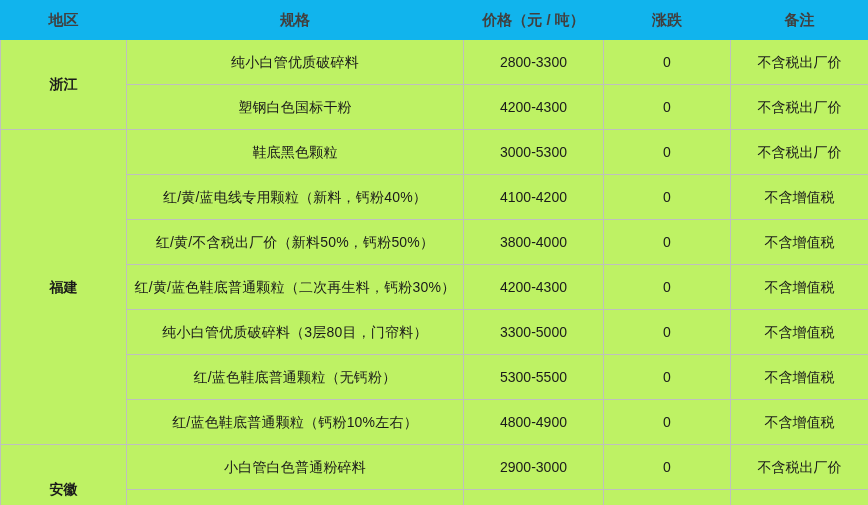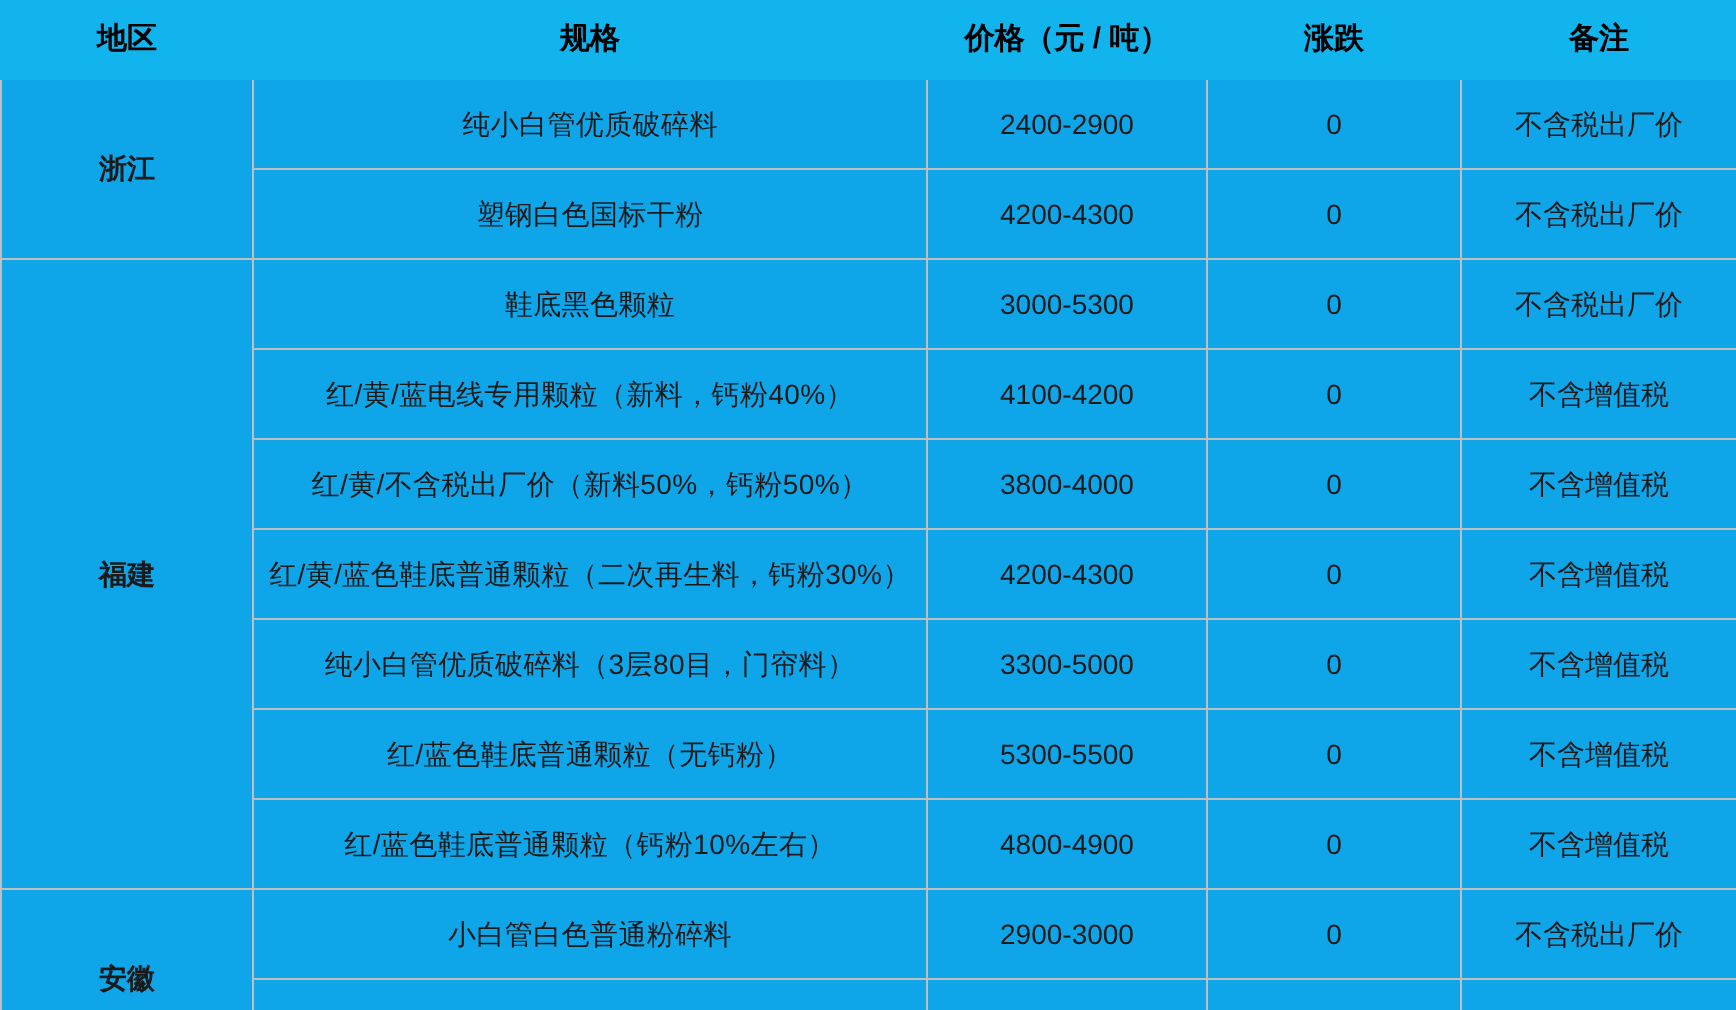--- a/index.html
+++ b/index.html
@@ -33,29 +33,29 @@
   table.price-table td {
     border: 1px solid #bfbfbf;
     text-align: center;
     vertical-align: middle;
     font-size: 14px;
     line-height: 1.3;
     padding: 0 4px;
   }
   table.price-table thead th {
     background: #11b4ed;
-    color: #000000;
+    color: #404040;
     font-weight: bold;
     height: 38px;
     font-size: 15px;
     border: 1px solid #11b4ed;
   }
   table.price-table tbody td {
     height: 44px;
-    background: #0ea5e9;
+    background: #bef264;
     color: #1a1a1a;
   }
   td.region-cell {
     font-weight: bold;
     font-size: 15px;
   }
   td.spec-cell {
     font-size: 14px;
     letter-spacing: 0.2px;
   }
@@ -83,21 +83,21 @@
         <th>规格</th>
         <th>价格（元 / 吨）</th>
         <th>涨跌</th>
         <th>备注</th>
       </tr>
     </thead>
     <tbody id="table-body">
         <tr>
           <td class="region-cell" rowspan="2">浙江</td>
           <td class="spec-cell">纯小白管优质破碎料</td>
-          <td class="price-cell">2400-2900</td>
+          <td class="price-cell">2800-3300</td>
           <td class="change-cell">0</td>
           <td class="note-cell">不含税出厂价</td>
         </tr>
         <tr>
           <td class="spec-cell">塑钢白色国标干粉</td>
           <td class="price-cell">4200-4300</td>
           <td class="change-cell">0</td>
           <td class="note-cell">不含税出厂价</td>
         </tr>
         <tr>

